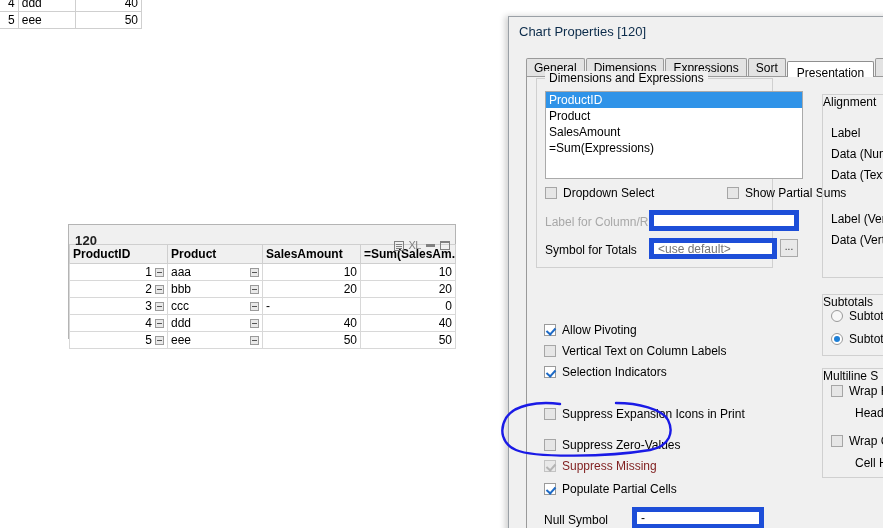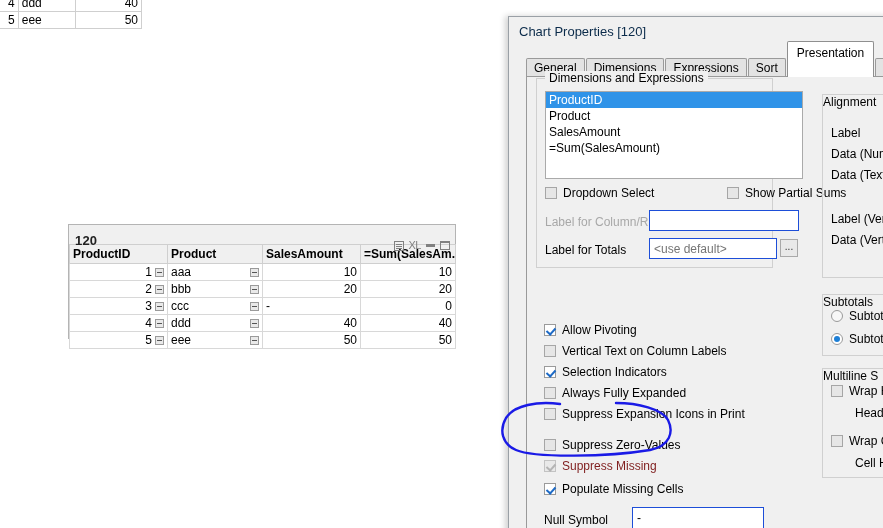--- a/index.html
+++ b/index.html
@@ -52,21 +52,21 @@
   #dialog{position:absolute;left:508px;top:16px;width:382px;height:520px;
     background:#f0f0f0;border:1px solid #9aa0a6;box-sizing:border-box;
     box-shadow:-3px 0 6px rgba(0,0,0,0.18);}
   #dlg-titlebar{height:30px;position:relative;background:#f0f0f0;}
   #dlg-title{position:absolute;left:10px;top:7px;font-size:13px;color:#0b2b4a;}
 
   #tabstrip{position:absolute;left:17px;top:36px;height:24px;display:flex;align-items:flex-end;}
   .tab{height:19px;line-height:19px;padding:0 7px;margin-right:1px;font-size:12px;color:#000;
     background:#e3e3e3;border:1px solid #9a9a9a;border-bottom:none;box-sizing:border-box;
     border-radius:2px 2px 0 0;white-space:nowrap;}
-  .tab.active{height:36px;line-height:23px;background:#ffffff;border-color:#8f8f8f;
+  .tab.active{height:16px;line-height:23px;background:#ffffff;border-color:#8f8f8f;
     position:relative;z-index:3;padding:0 9px;font-size:12px;}
   #tabpage{position:absolute;left:17px;top:59px;width:360px;height:459px;background:#f0f0f0;
     border:1px solid #9a9a9a;border-top:1px solid #9a9a9a;box-sizing:border-box;z-index:1;}
 
   
   .group{position:absolute;border:1px solid #d0d0d0;box-sizing:border-box;}
   .group>.gtitle{position:absolute;top:-8px;left:8px;background:#f0f0f0;padding:0 4px;
     font-size:12px;color:#000;white-space:nowrap;}
 
   #grp-dimexpr{left:9px;top:1px;width:237px;height:190px;}
@@ -79,21 +79,21 @@
     box-sizing:border-box;position:relative;vertical-align:-2px;flex:none;}
   .cb.flat{background:#e6e6e6;border-color:#a6a6a6;}
   .cb.checked{background:#ffffff;}
   .cb.checked:after{content:"";position:absolute;left:3px;top:1px;width:4px;height:7px;
     border:solid #1d6ac6;border-width:0 2px 2px 0;transform:rotate(42deg);}
   .cb.dim{background:#e9e9e9;border-color:#c3c3c3;}
   .cb.dim.checked:after{border-color:#b4b4b4;}
   .cbrow{display:flex;align-items:center;gap:6px;font-size:12px;white-space:nowrap;}
   .cbrow.disabled{color:#7f1d1d;}
 
-  .txtfield{background:#fff;border:1px solid #1d4ed8;box-sizing:border-box;font-size:12px;
+  .txtfield{background:#fff;border:5px solid #1d4ed8;box-sizing:border-box;font-size:12px;
     padding:2px 4px;color:#000;}
   .txtfield.ph{color:#9b9b9b;}
   .lbl-dim{color:#a8a8a8;}
   .btn-ell{width:18px;height:18px;border:1px solid #a9a9a9;background:#e9e9e9;font-size:10px;
     line-height:14px;text-align:center;box-sizing:border-box;color:#333;}
 
   .rb{display:inline-block;width:12px;height:12px;border:1px solid #9a9a9a;border-radius:50%;
     background:#f7f7f7;box-sizing:border-box;position:relative;vertical-align:-2px;flex:none;}
   .rb.on{background:#ffffff;}
   .rb.on:after{content:"";position:absolute;left:2px;top:2px;width:6px;height:6px;border-radius:50%;background:#1d7fd6;}
@@ -258,71 +258,67 @@
 
     <div id="tabpage">
 
       <div class="group" id="grp-dimexpr">
         <span class="gtitle">Dimensions and Expressions</span>
 
         <div id="listbox">
           <div class="lbitem sel">ProductID</div>
           <div class="lbitem">Product</div>
           <div class="lbitem">SalesAmount</div>
-          <div class="lbitem">=Sum(SalesAmount)</div>
+          <div class="lbitem">=Sum(Expressions)</div>
         </div>
 
         <div class="abs cbrow" style="left:8px;top:107px;">
           <span class="cb flat"></span>
           <span>Dropdown Select</span>
         </div>
         <div class="abs cbrow" style="left:156px;top:107px;padding-left:34px;">
           <span class="cb flat"></span>
           <span>Show Partial Sums</span>
         </div>
 
         <div class="abs lbl-dim" style="left:8px;top:136px;">Label for Column/Row</div>
         <input class="abs txtfield" style="left: 112px; top: 131px; width: 150px; height: 21px;" disabled="" value="">
 
-        <div class="abs" style="left:8px;top:164px;">Label for Totals</div>
+        <div class="abs" style="left:8px;top:164px;">Symbol for Totals</div>
         <input class="abs txtfield ph" style="left: 112px; top: 159px; width: 128px; height: 21px;" placeholder="&lt;use default&gt;">
         <div class="abs btn-ell" style="left:243px;top:160px;">...</div>
       </div>
 
       <div class="abs cbrow" style="left:17px;top:246px;">
         <span class="cb checked"></span>
         <span>Allow Pivoting</span>
       </div>
       <div class="abs cbrow" style="left:17px;top:267px;">
         <span class="cb flat"></span>
         <span>Vertical Text on Column Labels</span>
       </div>
       <div class="abs cbrow" style="left:17px;top:288px;justify-content:flex-end;">
         <span class="cb checked"></span>
         <span>Selection Indicators</span>
       </div>
-      <div class="abs cbrow" style="left:17px;top:309px;">
-        <span class="cb flat"></span>
-        <span>Always Fully Expanded</span>
-      </div>
       <div class="abs cbrow" style="left:17px;top:330px;">
         <span class="cb flat"></span>
         <span>Suppress Expansion Icons in Print</span>
       </div>
       <div class="abs cbrow" style="left:17px;top:361px;">
         <span class="cb flat"></span>
         <span>Suppress Zero-Values</span>
       </div>
       <div class="abs cbrow disabled" style="left:17px;top:382px;">
         <span class="cb dim checked"></span>
         <span>Suppress Missing</span>
       </div>
       <div class="abs cbrow" style="left:17px;top:405px;">
         <span class="cb checked"></span>
-        <span>Populate Missing Cells</span>
+        <span>Populate Partial Cells</span>
       </div>
 
       <div class="abs" style="left:17px;top:436px;">Null Symbol</div>
       <input class="abs txtfield" style="left: 105px; top: 430px; width: 132px; height: 22px;" value="-">
 
       <div id="rightcol">
 
         <div id="grp-align">
           <span class="gtitle">Alignment</span>
           <div class="abs alabel" style="left:8px;top:31px;">Label</div>

